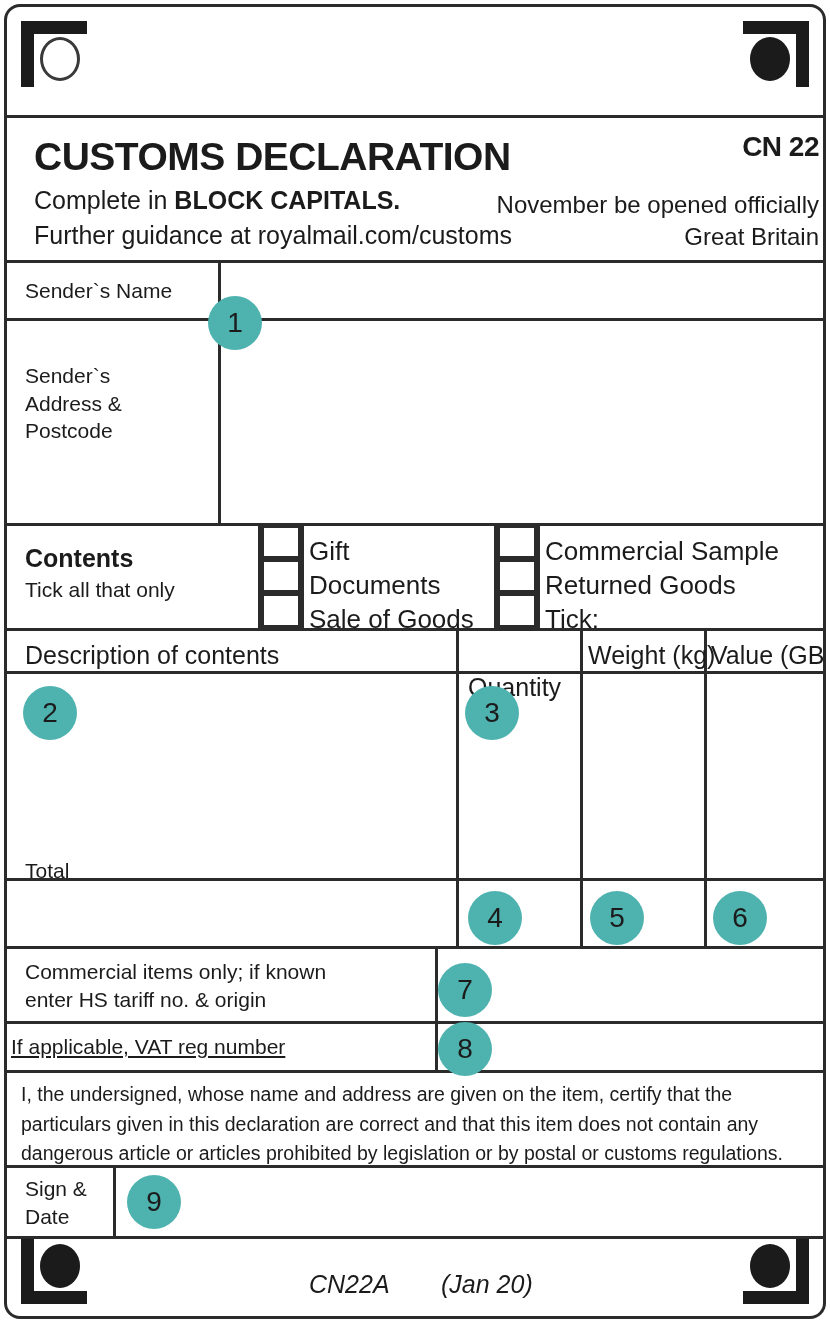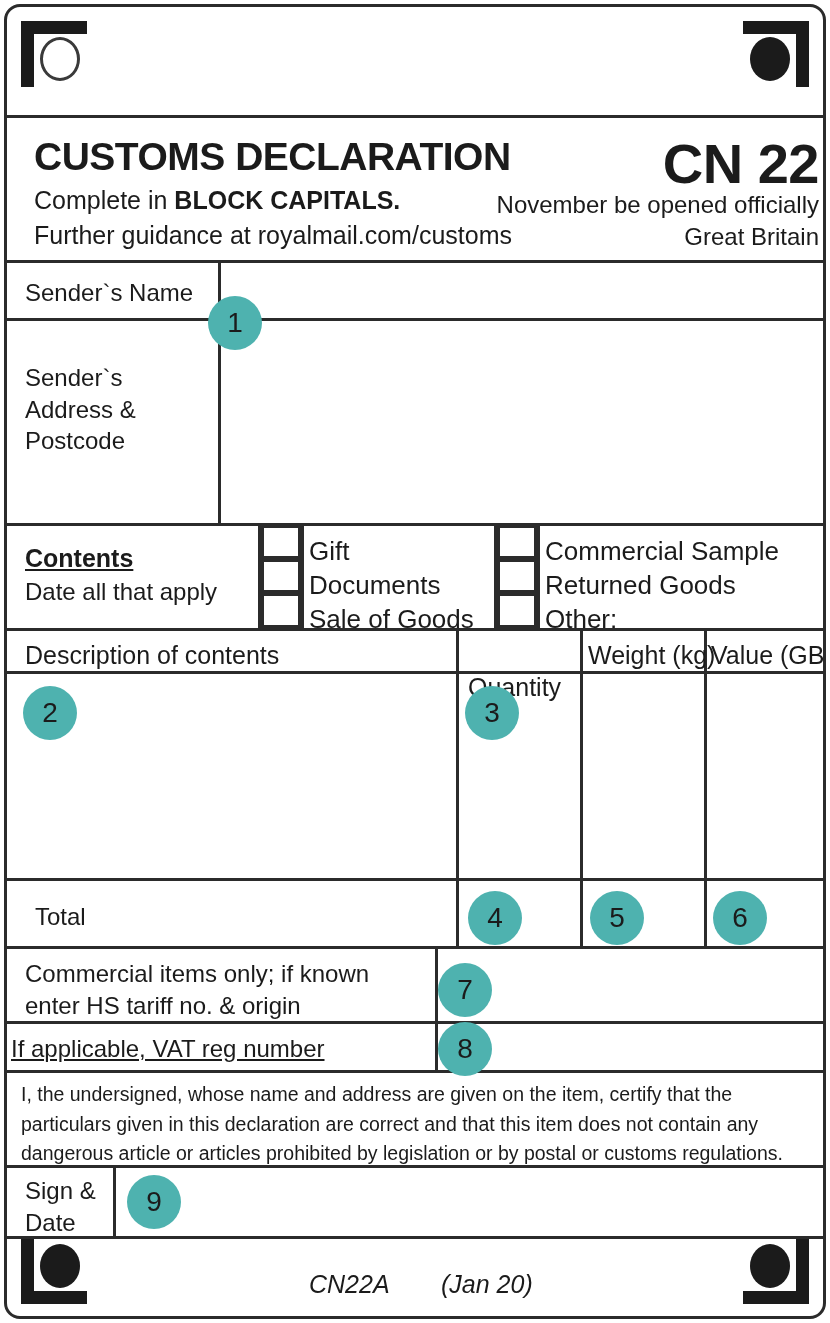--- a/index.html
+++ b/index.html
@@ -126,21 +126,21 @@
     position: absolute;
     left: 15px;
     top: 102px;
     font-size: 25px;
     white-space: nowrap;
   }
   .cn-code {
     position: absolute;
     right: 16px;
     top: 12px;
-    font-size: 56px;
+    font-size: 28px;
     font-weight: bold;
     letter-spacing: -0.5px;
     white-space: nowrap;
   }
   .cn-sub1 {
     position: absolute;
     right: 16px;
     top: 72px;
     font-size: 24px;
     white-space: nowrap;
@@ -149,21 +149,21 @@
     position: absolute;
     right: 16px;
     top: 104px;
     font-size: 24px;
     white-space: nowrap;
   }
 
   
   .cell-label {
     position: absolute;
-    font-size: 24px;
+    font-size: 21px;
     line-height: 1.32;
     white-space: pre-line;
   }
   .cell-label.bold { font-weight: bold; }
 
   .hdr-label {
     position: absolute;
     font-size: 25px;
     white-space: nowrap;
   }
@@ -278,48 +278,48 @@
     </div>
 
     <div class="cell-label" style="left:18px; top:270px;">Sender`s Name</div>
     <div class="cell-label" style="left:18px; top:355px;">Sender`s
 Address &amp;
 Postcode</div>
 
     <div style="position:absolute; left:214px; top:256px; width:604px; height:52px;"></div>
     <div style="position:absolute; left:214px; top:314px; width:604px; height:199px;"></div>
 
-    <div class="cell-label bold" style="left:18px; top:535px; font-size:25px;text-decoration:underline;">Contents</div>
-    <div class="cell-label" style="left:18px; top:569px;">Date all that apply</div>
+    <div class="cell-label bold" style="left:18px; top:535px; font-size:25px;">Contents</div>
+    <div class="cell-label" style="left:18px; top:569px;">Tick all that only</div>
 
     <div class="ckbox" style="left:254px; top:518px; width:40px; height:34px;"></div>
     <div class="ckbox" style="left:254px; top:552px; width:40px; height:34px;"></div>
     <div class="ckbox" style="left:254px; top:586px; width:40px; height:35px;"></div>
     <div class="ck-label" style="left:302px; top:529px;">Gift</div>
     <div class="ck-label" style="left:302px; top:563px;">Documents</div>
     <div class="ck-label" style="left:302px; top:597px;">Sale of Goods</div>
 
     <div class="ckbox" style="left:490px; top:518px; width:40px; height:34px;"></div>
     <div class="ckbox" style="left:490px; top:552px; width:40px; height:34px;"></div>
     <div class="ckbox" style="left:490px; top:586px; width:40px; height:35px;"></div>
     <div class="ck-label" style="left:538px; top:563px;">Returned Goods</div>
     <div class="ck-label" style="left:538px; top:529px;">Commercial Sample</div>
-    <div class="ck-label" style="left:538px; top:597px;">Other:</div>
+    <div class="ck-label" style="left:538px; top:597px;">Tick:</div>
 
     <div class="hdr-label" style="left:18px;  top:634px;">Description of contents</div>
     <div class="hdr-label" style="left:461px; top:634px;margin-top:32px;">Quantity</div>
     <div class="hdr-label" style="left:581px; top:634px;">Weight (kg)</div>
     <div class="hdr-label" style="left:704px; top:634px;">Value (GBP)</div>
 
     <div style="position:absolute; left:4px;   top:667px; width:443px; height:202px;"></div>
     <div style="position:absolute; left:452px; top:667px; width:119px; height:202px;"></div>
     <div style="position:absolute; left:576px; top:667px; width:119px; height:202px;"></div>
     <div style="position:absolute; left:700px; top:667px; width:118px; height:202px;"></div>
 
-    <div class="cell-label" style="left:18px; top:894px;margin-left:10px;">Total</div>
+    <div class="cell-label" style="left:18px; top:850px;">Total</div>
     <div style="position:absolute; left:452px; top:874px; width:119px; height:63px;"></div>
     <div style="position:absolute; left:576px; top:874px; width:119px; height:63px;"></div>
     <div style="position:absolute; left:700px; top:874px; width:118px; height:63px;"></div>
 
     <div class="cell-label" style="left:18px; top:951px;">Commercial items only; if known
 enter HS tariff no. &amp; origin</div>
     <div class="cell-label" style="left:4px; top:1026px;text-decoration:underline;">If applicable, VAT reg number</div>
     <div style="position:absolute; left:431px; top:942px;  width:387px; height:70px;"></div>
     <div style="position:absolute; left:431px; top:1017px; width:387px; height:44px;"></div>
 

